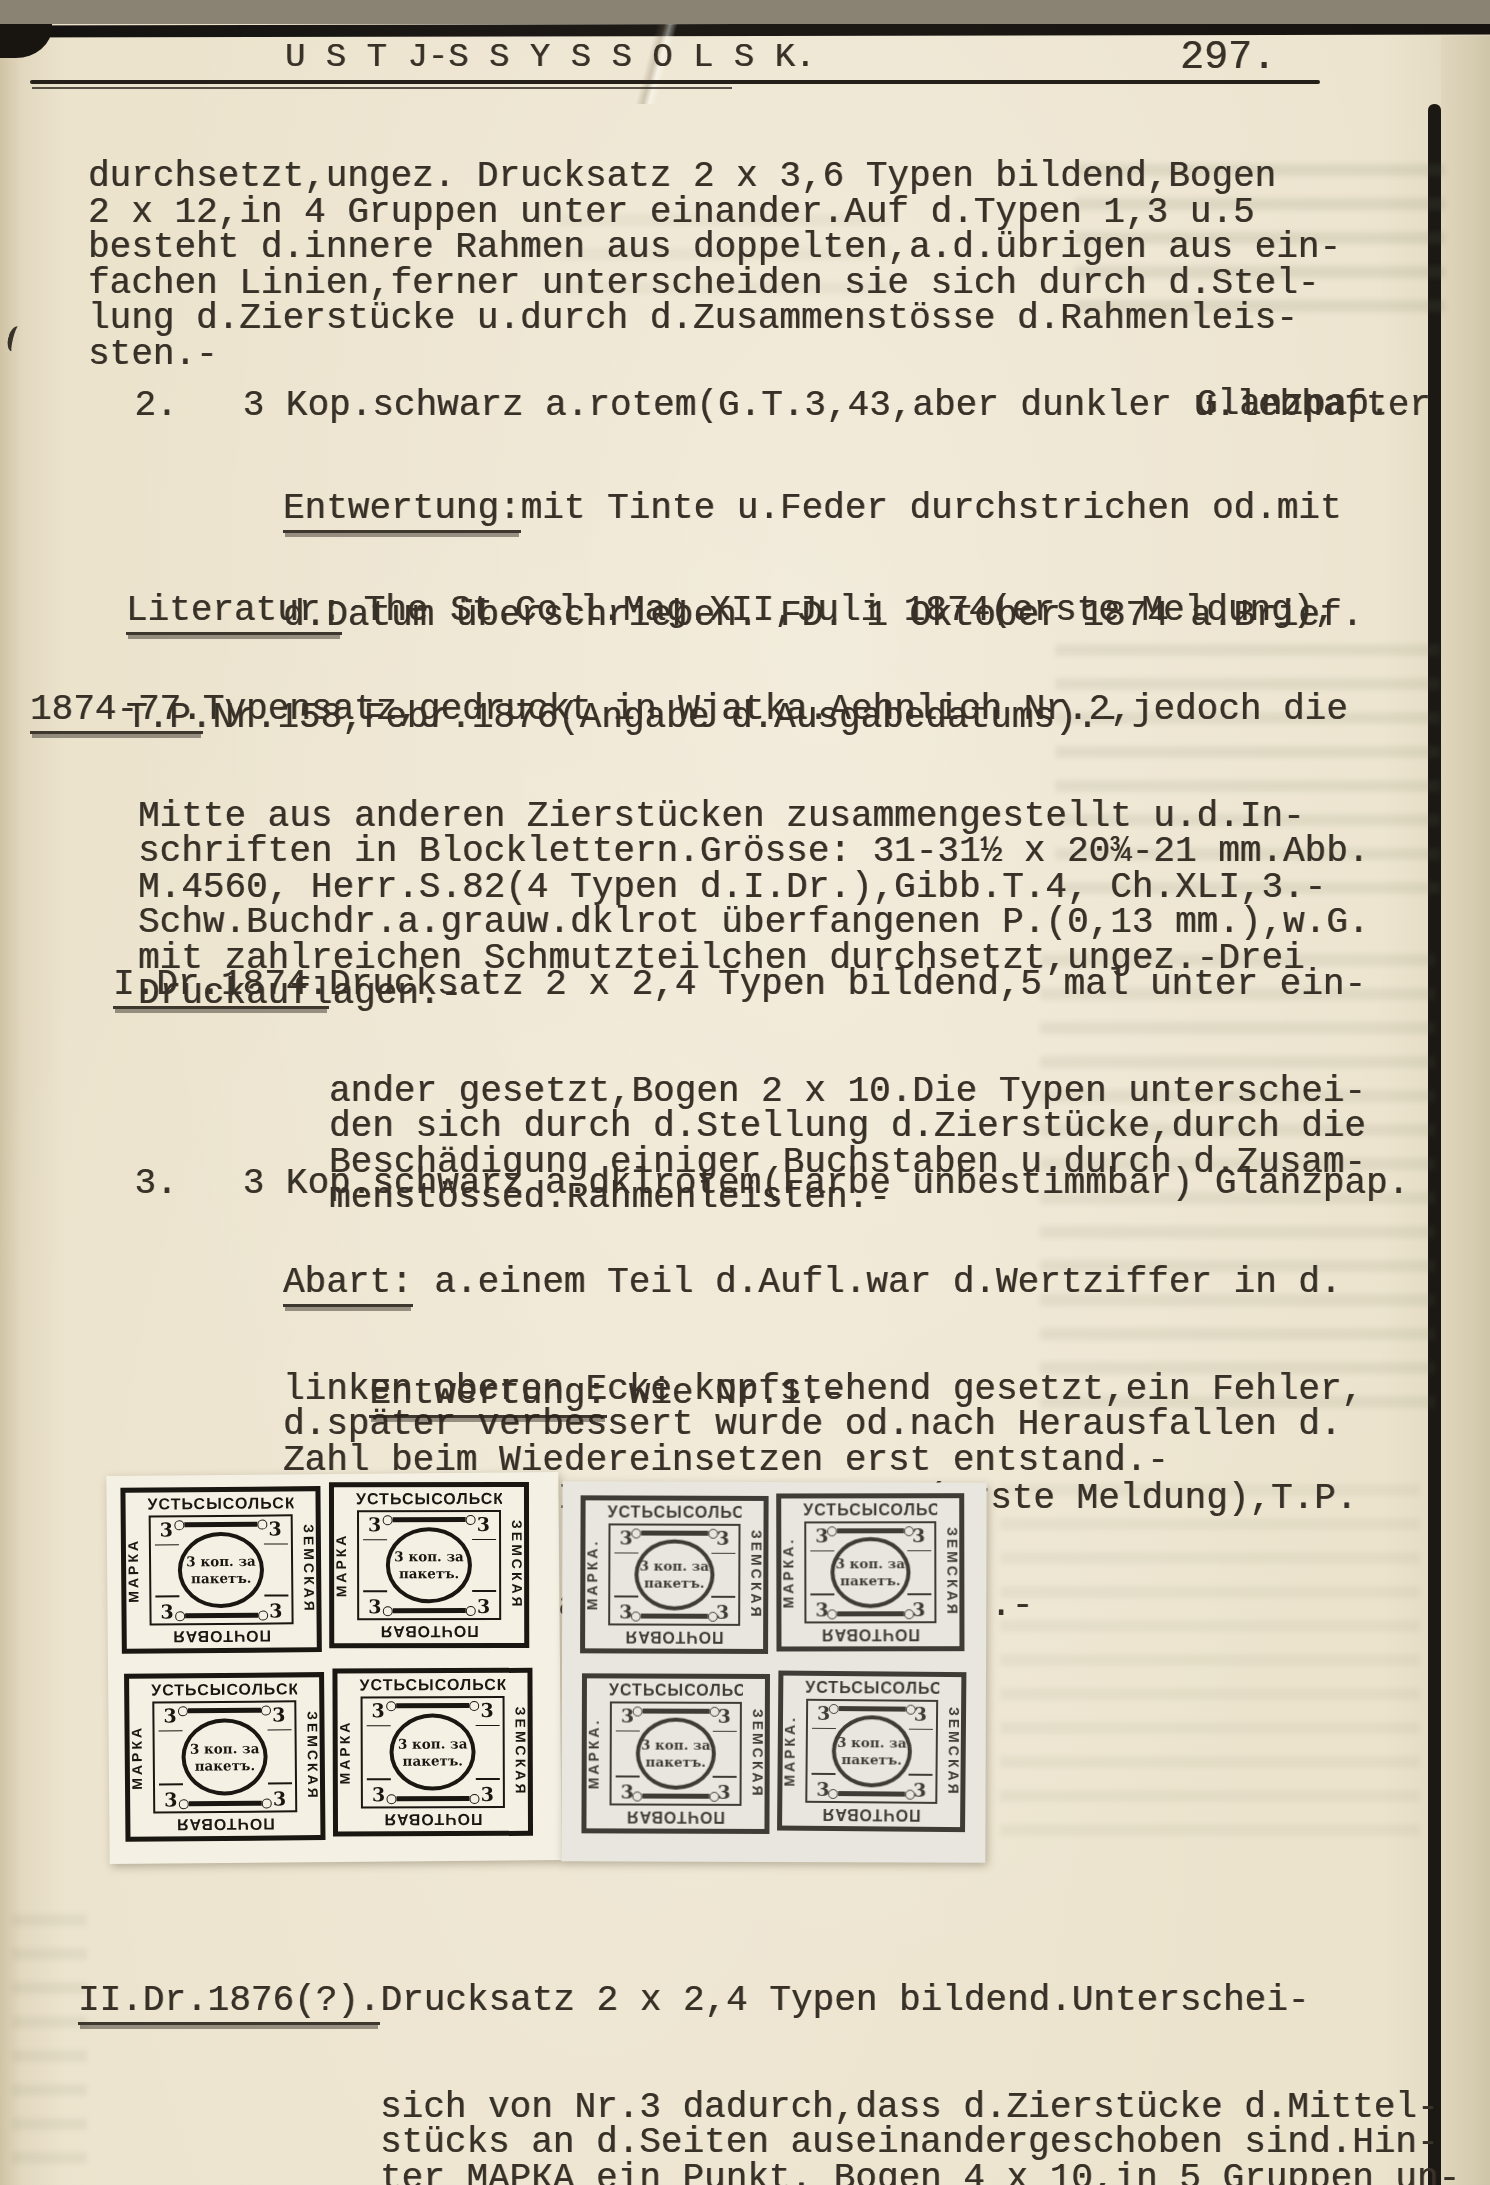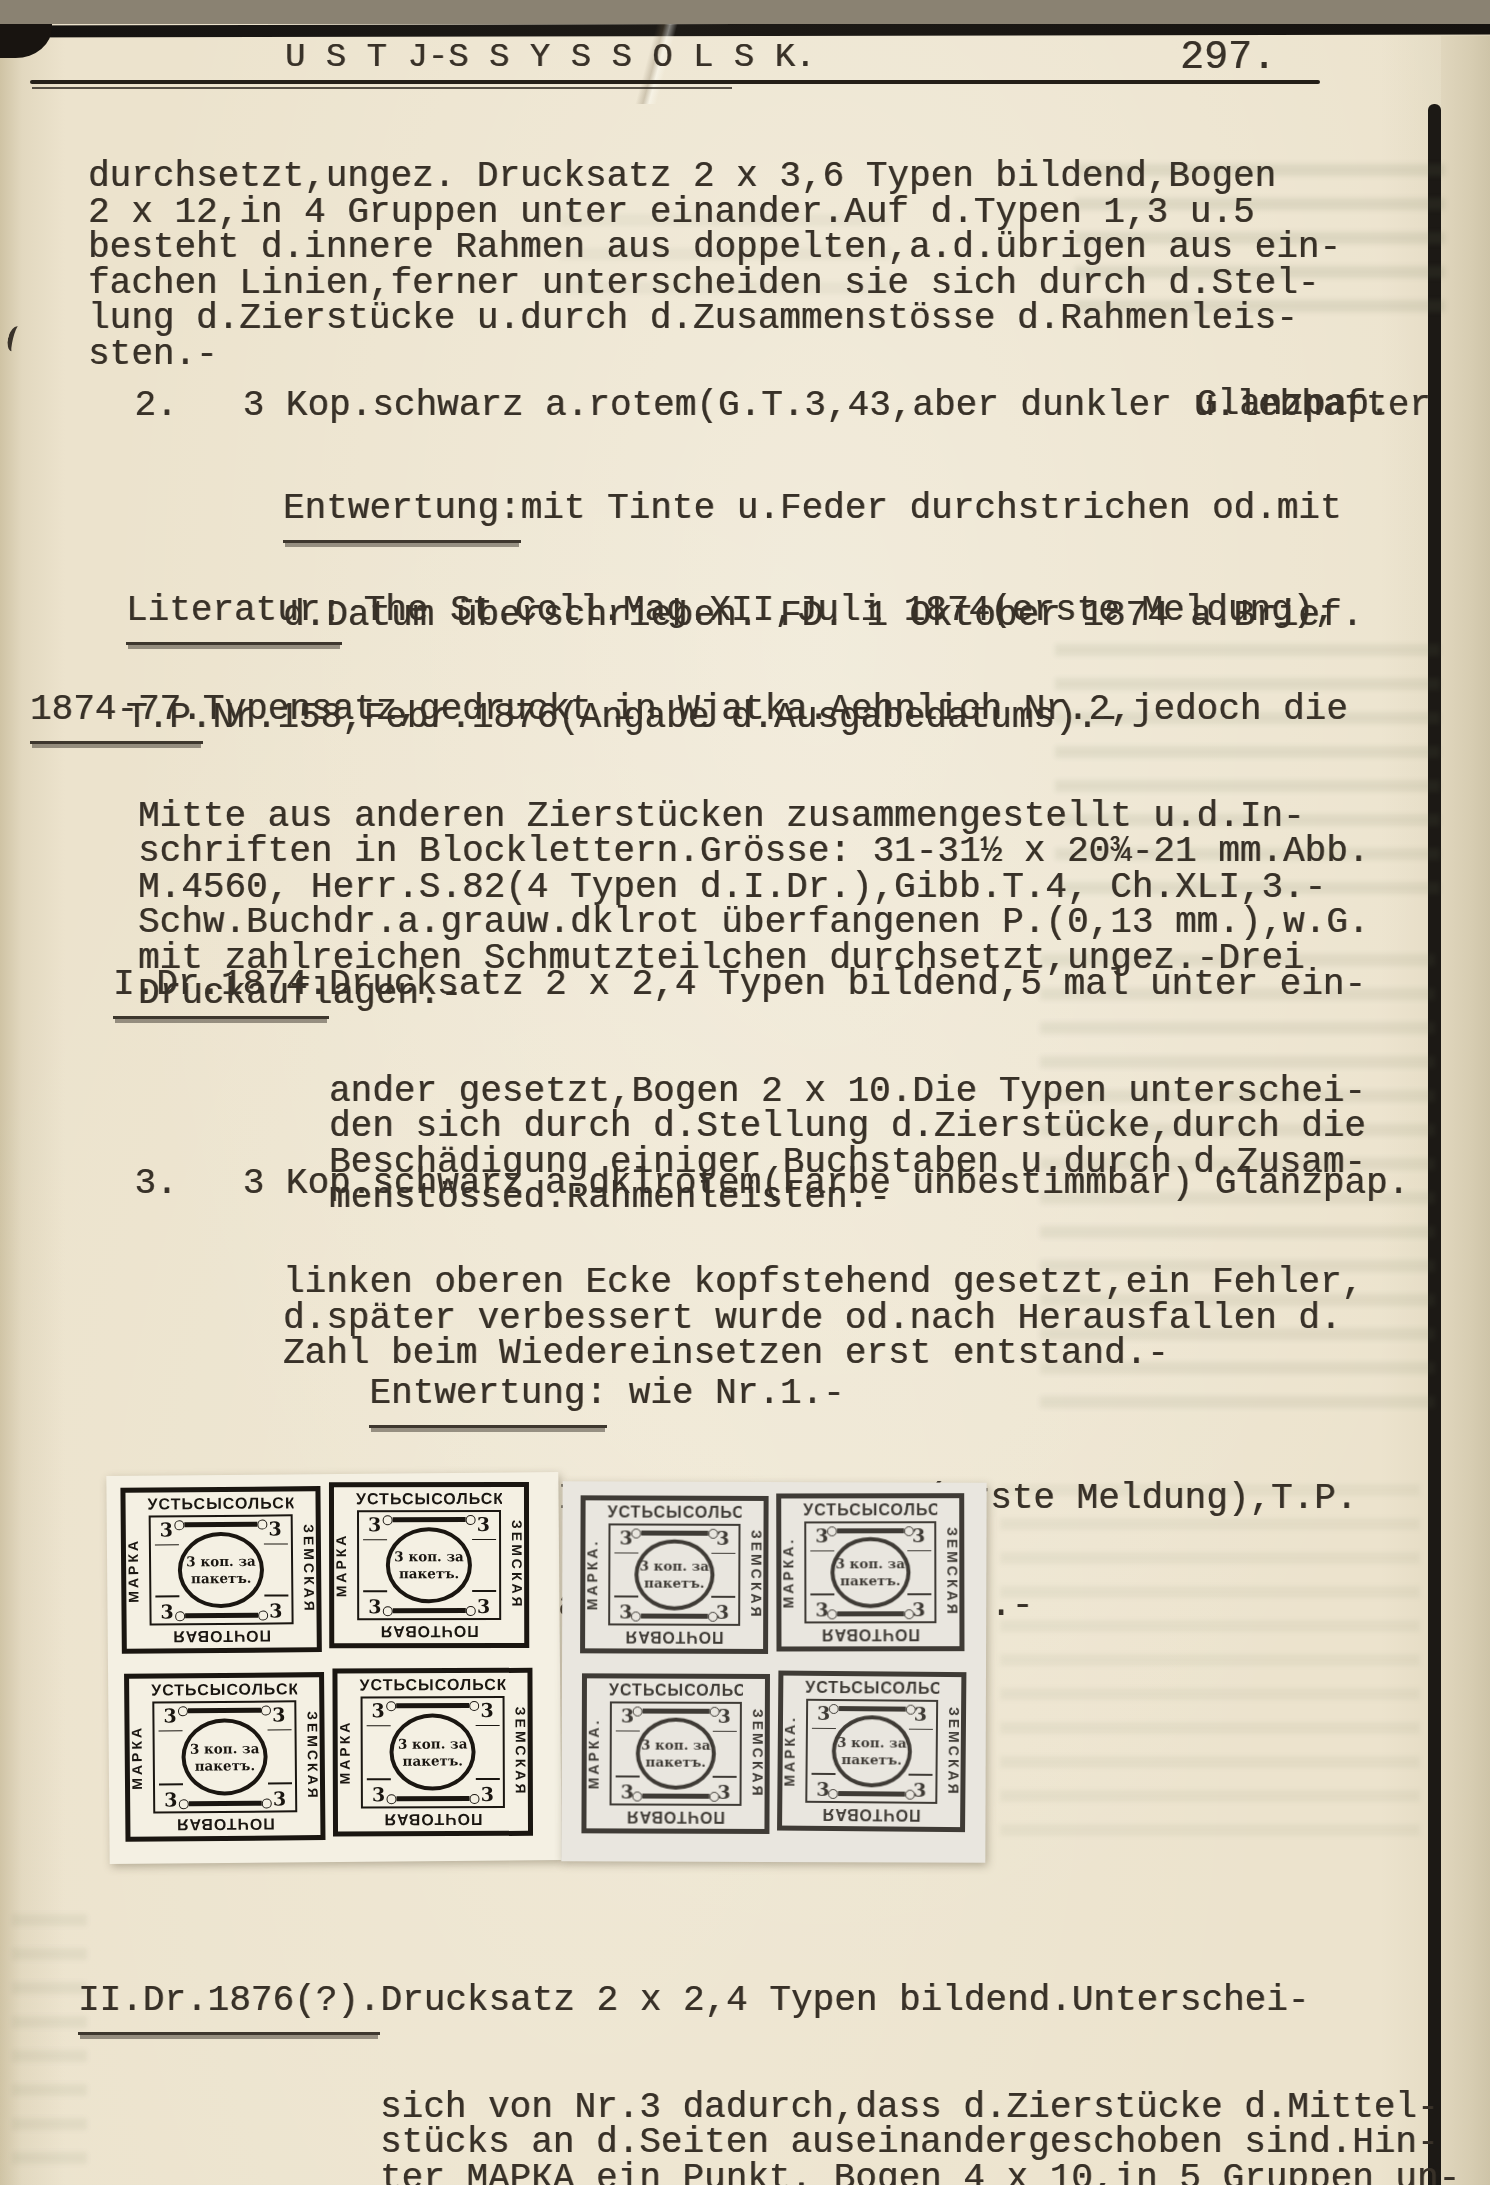--- a/index.html
+++ b/index.html
@@ -15,21 +15,21 @@
   }
   
   .tw{
     position:absolute;
     font-family:"Liberation Mono", monospace;
     font-size:36px;line-height:35.5px;white-space:pre;
     color:#383128;
     text-shadow:0.7px 0.4px 0.5px rgba(56,49,40,.55), -0.3px 0 0.4px rgba(56,49,40,.25);
   }
   .tw .line{height:35.5px;}
-  .ul{border-bottom:3px solid rgba(42,36,28,.9); box-shadow:0 6px 0 -2px rgba(42,36,28,.45); padding-bottom:11px;text-align:right;}
+  .ul{border-bottom:3px solid rgba(42,36,28,.9); box-shadow:0 6px 0 -2px rgba(42,36,28,.45); padding-bottom:1px;text-align:right;}
   .ind0 .line{padding-left:0;}
   .ind5 .line{padding-left:108px;}
   .ind10 .line{padding-left:216px;}
   .ind14 .line{padding-left:302px;}
   .numgap{display:inline-block;width:65px;}
 
   
   .hrule{position:absolute;background:#241f18;}
   
   .artifact{position:absolute;pointer-events:none;}
@@ -122,20 +122,21 @@
   <div class="tw ind10" style="left:113px;top:872px;">
     <div class="line" style="padding-left:0;"><span class="ul">I.Dr.1874.</span><span>Drucksatz 2 x 2,4 Typen bildend,5 mal unter ein-</span></div>
     <div><div class="line">ander gesetzt,Bogen 2 x 10.Die Typen unterschei-</div><div class="line">den sich durch d.Stellung d.Zierstücke,durch die</div><div class="line">Beschädigung einiger Buchstaben u.durch d.Zusam-</div><div class="line">menstössed.Rahmenleisten.-</div></div>
   </div>
 
   <div class="tw" style="left:48px;top:1106px;">
     <span>3.</span><span class="numgap"></span><span>3 Kop.schwarz a.dklrotem(Farbe unbestimmbar) Glanzpap.</span>
   </div>
 
   <div class="tw ind0" style="left:283px;top:1170px;">
+    <div class="line"><span class="ul">Abart:</span><span> a.einem Teil d.Aufl.war d.Wertziffer in d.</span></div>
     <div><div class="line">linken oberen Ecke kopfstehend gesetzt,ein Fehler,</div><div class="line">d.später verbessert wurde od.nach Herausfallen d.</div><div class="line">Zahl beim Wiedereinsetzen erst entstand.-</div></div>
   </div>
 
   <div class="tw" style="left:283px;top:1316px;">
     <span class="ul">Entwertung:</span><span> wie Nr.1.-</span>
   </div>
 
   <div class="tw ind0" style="left:126px;top:1386px;">
     <div class="line"><span class="ul">Literatur:</span><span> Ill.Br.J.I.Nr.8,1 Aug.1874(erste Meldung),T.P.</span></div>
     <div><div class="line">Nr.158,Febr.1876(Angabe d.Ausgabejahres).-</div></div>

